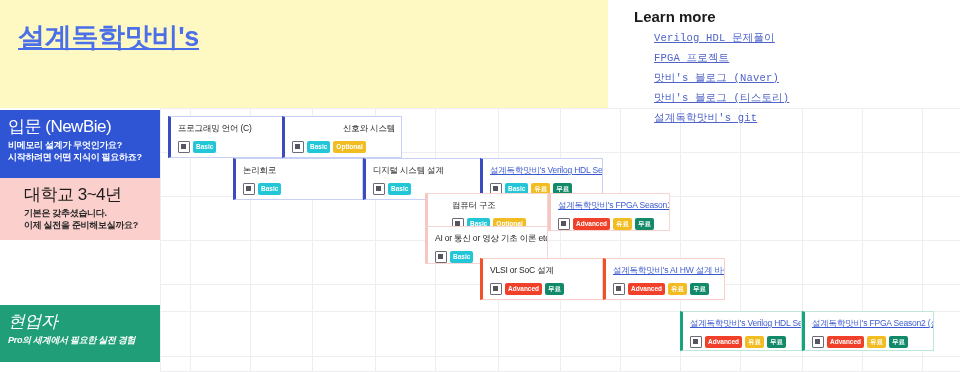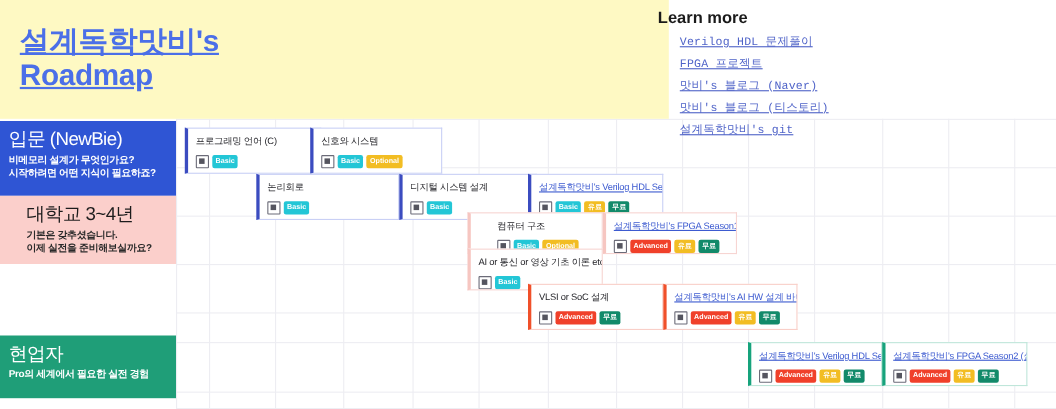--- a/index.html
+++ b/index.html
@@ -17,21 +17,21 @@
     background:#fef9c3;
   }
   .hdr-title{
     position:absolute;left:18px;top:22px;width:560px;
     color:#4b6fe8;font-size:27px;font-weight:700;line-height:31px;
     text-decoration:underline;text-underline-offset:2px;
     letter-spacing:-0.3px;
   }
 
   .learn{
-    position:absolute;left:596px;top:8px;width:320px;
+    position:absolute;left:632px;top:8px;width:320px;
   }
   .learn-title{
     font-size:15px;font-weight:700;color:#1a1a1a;margin:0 0 6px 2px;
     font-family:"Liberation Sans",sans-serif;
   }
   .learn-link{
     display:block;margin:0 0 6px 22px;
     font-family:"Liberation Mono","DejaVu Sans Mono",monospace;
     font-size:10.5px;color:#4f63c8;text-decoration:underline;
     white-space:nowrap;letter-spacing:0.2px;
@@ -50,21 +50,21 @@
   .lvl-title{font-size:17px;font-weight:400;line-height:21px;letter-spacing:-0.5px;margin-bottom:3px;}
   .lvl-sub{font-size:9px;font-weight:700;line-height:11.5px;letter-spacing:-0.3px;}
   .lvl-blue{top:110px;height:68px;background:#2f55d4;}
   .lvl-blue .lvl-title,.lvl-blue .lvl-sub{color:#ffffff;}
   .lvl-pink{top:178px;height:62px;background:#fbcfcb;padding-left:24px;}
   .lvl-pink .lvl-title{color:#1c1c1c;}
   .lvl-pink .lvl-sub{color:#2a2a2a;}
   .lvl-orange{top:240px;height:65px;background:#f4653a;}
   .lvl-orange .lvl-title,.lvl-orange .lvl-sub{color:#ffffff;}
   .lvl-green{top:305px;height:57px;background:#1f9e78;}
-  .lvl-green .lvl-title,.lvl-green .lvl-sub{color:#ffffff;}
+  .lvl-green .lvl-title,.lvl-green .lvl-sub{color:#ffffff;font-style:italic;}
 
   
   .card{
     position:absolute;box-sizing:border-box;
     background:#ffffff;
     padding:6px 6px 5px 7px;
     overflow:hidden;
   }
   .card.b-blue{border:1px solid #c9d0f5;border-left:3px solid #3b4cc0;}
   .card.b-pink{border:1px solid #f7d5d2;border-left:3px solid #f6c6c1;}
@@ -127,21 +127,21 @@
       <div class="gline-h" style="top: 203px;"></div>
       <div class="gline-h" style="top: 248px;"></div>
       <div class="gline-h" style="top: 263px;"></div>
       <div class="card b-blue" style="left: 8px; top: 8px; width: 124px; height: 42px;">
         <div class="card-title">프로그래밍 언어 (C)</div>
         <div class="card-row">
           <span class="doc-icon"></span>
           <span class="badge bg-basic">Basic</span>
         </div>
       </div>
-      <div class="card b-blue" style="left: 122px; top: 8px; width: 120px; height: 42px;">
+      <div class="card b-blue" style="left: 122px; top: 8px; width: 120px; height: 42px; text-align: right;">
         <div class="card-title">신호와 시스템</div>
         <div class="card-row">
           <span class="doc-icon"></span>
           <span class="badge bg-basic">Basic</span>
           <span class="badge bg-optional">Optional</span>
         </div>
       </div>
       <div class="card b-blue" style="left: 73px; top: 50px; width: 130px; height: 42px;">
         <div class="card-title">논리회로</div>
         <div class="card-row">
@@ -222,21 +222,20 @@
           <span class="badge bg-advanced">Advanced</span>
           <span class="badge bg-paid">유료</span>
           <span class="badge bg-free">무료</span>
         </div>
       </div>
     </div>
 
   <div class="hdr-dark">
     <div class="hdr-title">
       <div>설계독학맛비's</div>
-      <div>Roadmap</div>
     </div>
   </div>
 
   <div class="learn">
     <div class="learn-title">Learn more</div>
     <a class="learn-link">Verilog HDL 문제풀이</a>
     <a class="learn-link">FPGA 프로젝트</a>
     <a class="learn-link">맛비's 블로그 (Naver)</a>
     <a class="learn-link">맛비's 블로그 (티스토리)</a>
     <a class="learn-link">설계독학맛비's git</a>

